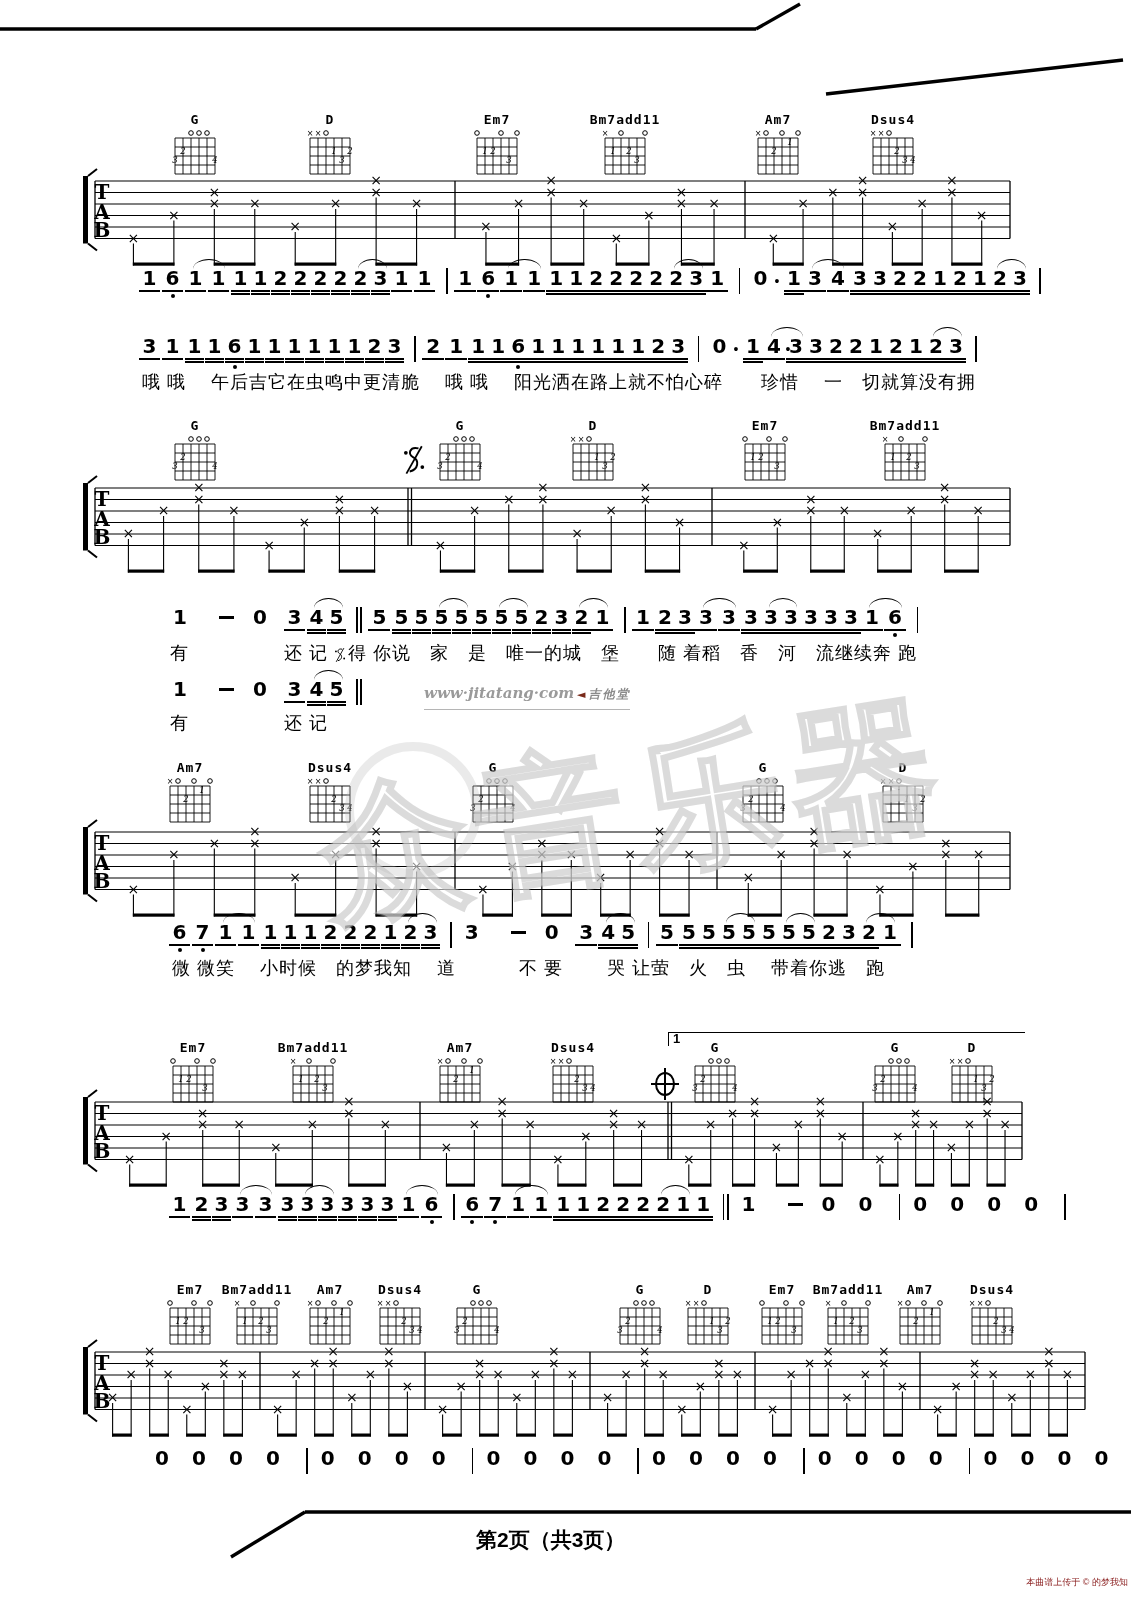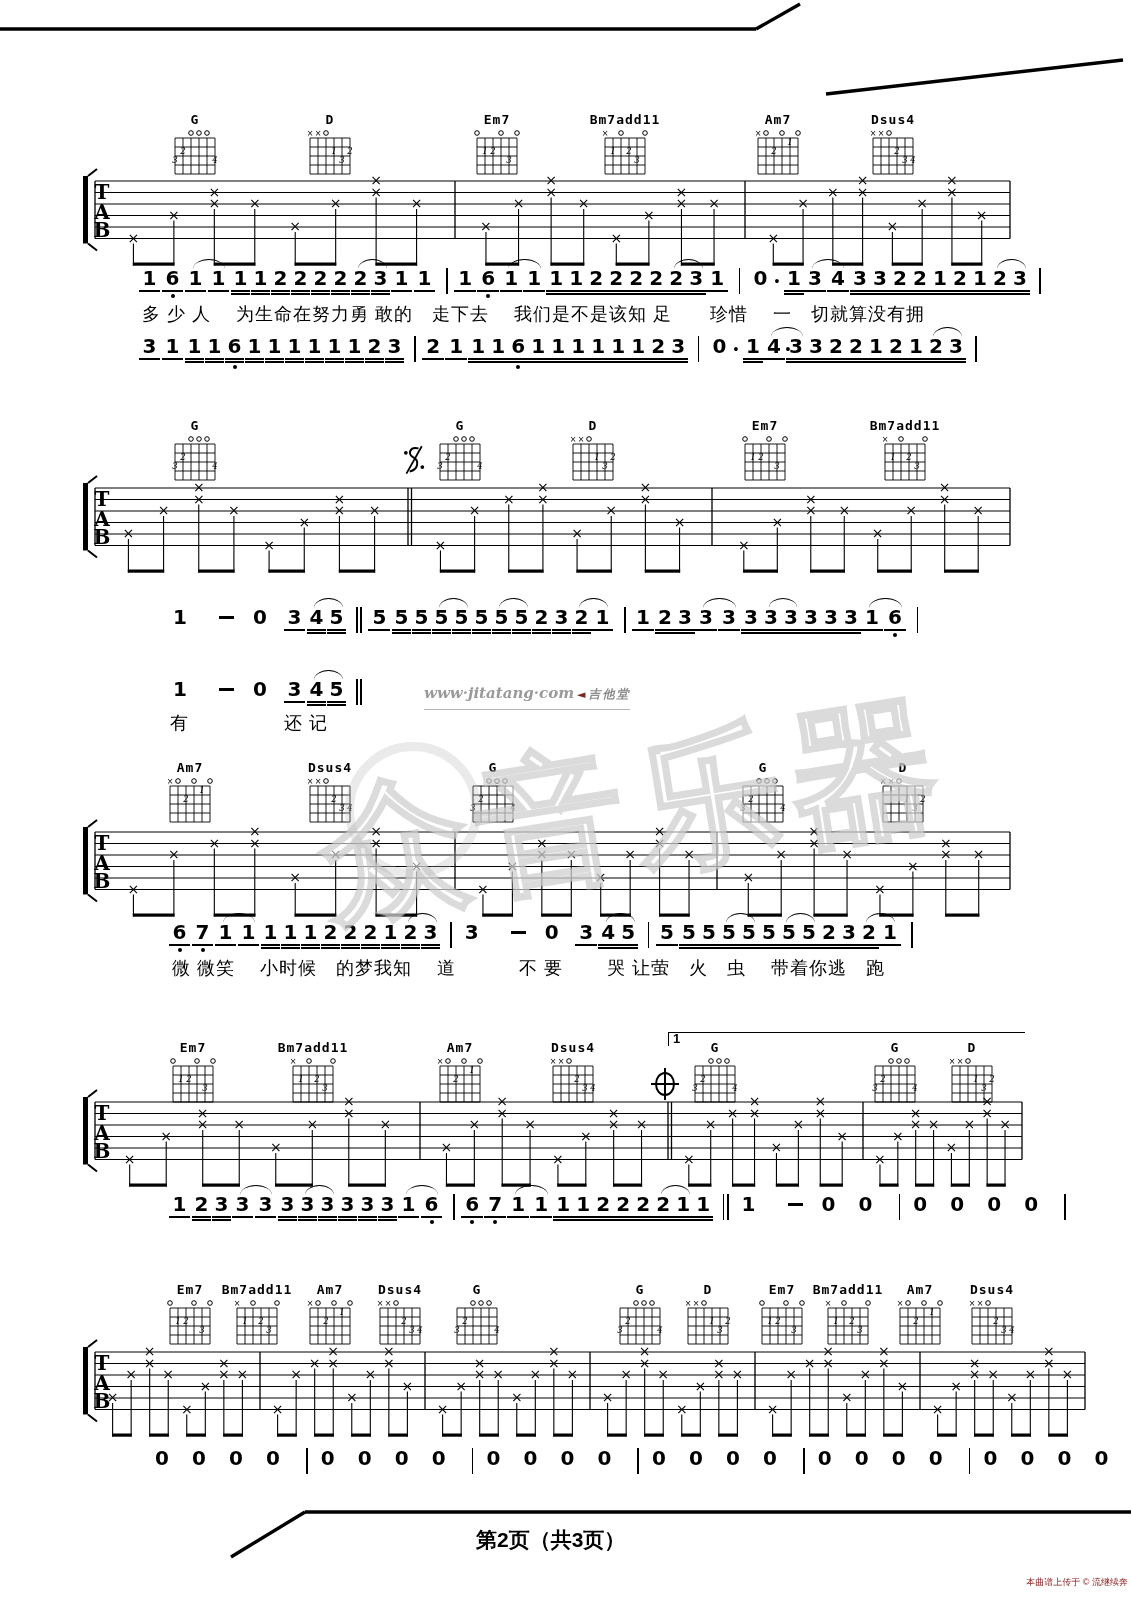--- a/index.html
+++ b/index.html
@@ -43,21 +43,21 @@
 </head>
 <body>
 
 <div id="score">
   <div class="wm-brand">众音乐器</div>
   <div class="wm-circle"></div>
   <div class="wm-jita">
     <span>www·jitatang·com</span><span class="jita-arrow">◄</span><span class="jita-name">吉他堂</span>
   </div>
   <div class="footer">第2页（共3页）</div>
-  <div class="credit">本曲谱上传于 © 流继续奔</div>
+  <div class="credit">本曲谱上传于 © 的梦我知</div>
 <svg width="1131" height="1600" style="left: 0px; top: 0px; z-index: 3;">
       <line x1="0" y1="29" x2="756" y2="29" stroke="#000" stroke-width="3.4"></line>
       <line x1="756" y1="29" x2="800" y2="4" stroke="#000" stroke-width="3.4"></line>
       <line x1="826" y1="94" x2="1123" y2="60" stroke="#000" stroke-width="3.4"></line>
       <line x1="231" y1="1557" x2="305" y2="1512" stroke="#000" stroke-width="3.4"></line>
       <line x1="305" y1="1512" x2="1131" y2="1512" stroke="#000" stroke-width="3.4"></line>
     </svg>
     <div class="chord" style="left: 149px; top: 112px;">
       <div class="cname">G</div>
       <svg width="46" height="52">
@@ -544,21 +544,20 @@
       </div>
       <div class="tok t2">
         <div class="g">3</div>
         <div class="ul">
           <i></i>
           <i></i>
         </div>
       </div>
       <div class="bar"></div>
     </div>
-    <div class="lyric" style="left: 142px; top: 302px;">多 少 人　 为生命在努力勇 敢的　走下去　 我们是不是该知 足　　珍惜　 一　切就算没有拥</div>
     <div class="noteline" style="left: 140px; top: 336px;">
       <div class="tok t1">
         <div class="g">3</div>
         <div class="ul">
           <i></i>
         </div>
       </div>
       <div class="tok t1">
         <div class="g">1</div>
         <div class="ul">
@@ -813,20 +812,21 @@
       </div>
       <div class="tok t2">
         <div class="g">3</div>
         <div class="ul">
           <i></i>
           <i></i>
         </div>
       </div>
       <div class="bar"></div>
     </div>
+    <div class="lyric" style="left: 142px; top: 370px;">哦 哦　 午后吉它在虫鸣中更清脆　 哦 哦　 阳光洒在路上就不怕心碎　　珍惜　 一　切就算没有拥</div>
     <div class="chord" style="left: 149px; top: 418px;">
       <div class="cname">G</div>
       <svg width="46" height="52">
         <circle cx="19" cy="6" r="2.3" fill="none" stroke="#000" stroke-width="1"></circle>
         <circle cx="27" cy="6" r="2.3" fill="none" stroke="#000" stroke-width="1"></circle>
         <circle cx="35" cy="6" r="2.3" fill="none" stroke="#000" stroke-width="1"></circle>
         <line x1="3" y1="11" x2="3" y2="47" stroke="#000" stroke-width="0.9"></line>
         <line x1="11" y1="11" x2="11" y2="47" stroke="#000" stroke-width="0.9"></line>
         <line x1="19" y1="11" x2="19" y2="47" stroke="#000" stroke-width="0.9"></line>
         <line x1="27" y1="11" x2="27" y2="47" stroke="#000" stroke-width="0.9"></line>
@@ -1225,20 +1225,26 @@
       </div>
       <div class="tok t1">
         <div class="g">6</div>
         <div class="ul">
           <i></i>
         </div>
         <div class="db"></div>
       </div>
       <div class="bar"></div>
     </div>
+    <div class="lyric" style="left: 170px; top: 641px;">有　　　　　还 记 <span style="display: inline-block; width: 14px;"><svg width="12.100000000000001" height="16.5" viewBox="0 0 22 30" style="left: 0px; top: 0px; z-index: 6; position: static; vertical-align: -4px;">
+          <path d="M15,4 C7,2 5,9 10,12 C16,15 15,23 7,25" fill="none" stroke="#000" stroke-width="1.8"></path>
+          <line x1="18" y1="2" x2="4" y2="27" stroke="#000" stroke-width="1.6"></line>
+          <circle cx="3.5" cy="8" r="1.7"></circle>
+          <circle cx="18.5" cy="21" r="1.7"></circle>
+        </svg></span>得 你说　家　是　唯一的城　堡　　随 着稻　香　河　流继续奔 跑</div>
     <div class="noteline" style="left: 168px; top: 679px;">
       <div class="tok tq">
         <div class="g">1</div>
       </div>
       <div class="dash"></div>
       <div class="tok tq">
         <div class="g">0</div>
       </div>
       <div class="tok t1">
         <div class="g">3</div>

